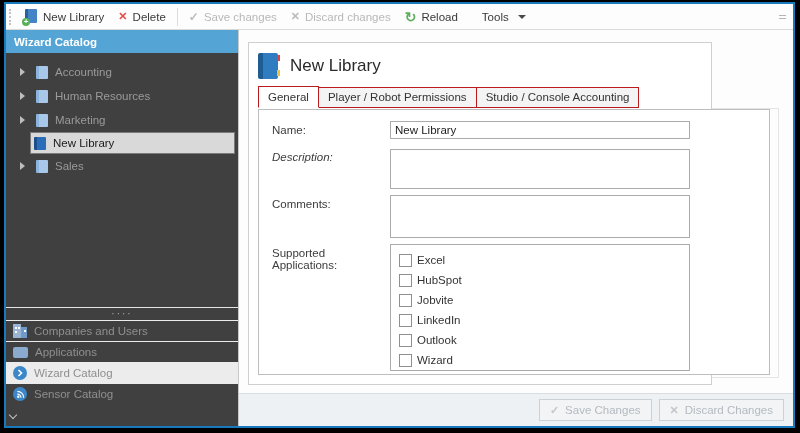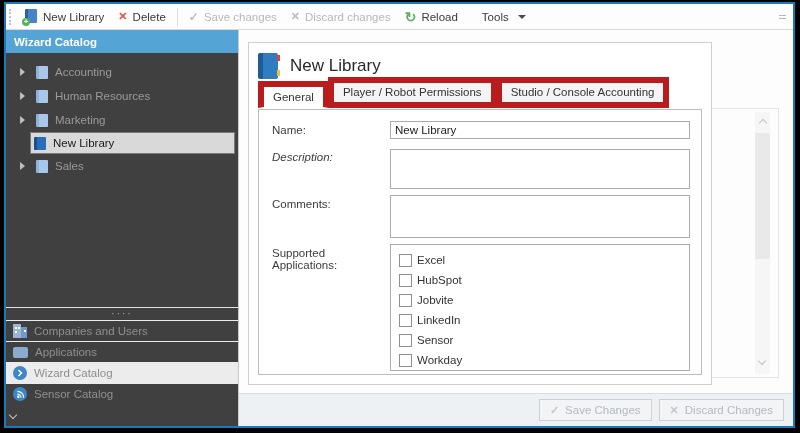--- a/index.html
+++ b/index.html
@@ -77,24 +77,24 @@
   .card { position: absolute; left: 9px; top: 12px; width: 464px; height: 343px; background: #fff;
     border: 1px solid #cfcfcf; }
   .card-header { display: flex; align-items: center; gap: 10px; padding: 10px 0 8px 9px; }
   .book-icon { position: relative; width: 22px; height: 26px; }
   .book-icon .spine { position: absolute; left: 0; top: 0; width: 5px; height: 26px; background: #1f5c94; border-radius: 2px 0 0 2px; }
   .book-icon .body { position: absolute; left: 5px; top: 0; width: 15px; height: 26px; background: #2f7cc0; border-radius: 0 2px 2px 0; }
   .book-icon .tab-r { position: absolute; right: 0; top: 2px; width: 3px; height: 6px; background: #e04343; }
   .book-icon .tab-y { position: absolute; right: 0; bottom: 3px; width: 3px; height: 6px; background: #f0c040; }
   .card-title { font-size: 17px; color: #2a2a2a; }
   .tabs { display: flex; align-items: flex-end; padding-left: 9px; height: 21px; }
-  .tab { font-size: 11.5px; color: #333; padding: 3px 9px 4px; border: 6px solid #b91c1c;
+  .tab { font-size: 11.5px; color: #333; padding: 3px 9px 4px; border: 1px solid #b91c1c;
     background: #f4f4f4; margin-right: -1px; position: relative; white-space: nowrap; }
   .tab.active { background: #fff; border-bottom: 1px solid #fff; z-index: 2; padding-top: 4px; }
-  .tab-box { position: absolute; left: 9px; top: 66px; width: 444px; height: 266px;
+  .tab-box { position: absolute; left: 9px; top: 66px; width: 512px; height: 266px;
     border: 1px solid #bdbdbd; background: #fff; padding: 11px 0 0 13px; }
   .form-row { display: flex; margin-bottom: 0; }
   .form-label { width: 118px; font-size: 11.5px; color: #3c3c3c; padding-top: 3px; flex: 0 0 auto; }
   .input-text { width: 300px; height: 18px; border: 1px solid #ababab; font-size: 11.5px;
     font-family: "Liberation Sans", sans-serif; padding: 1px 4px; color: #222; }
   .textarea { width: 300px; border: 1px solid #ababab; resize: none; font-family: "Liberation Sans", sans-serif;
     font-size: 11.5px; }
   .ta-desc { height: 40px; margin-top: 10px; }
   .ta-comm { height: 43px; margin-top: 6px; }
   .listbox { width: 300px; height: 127px; border: 1px solid #ababab; margin-top: 6px; padding: 5px 0 0 8px; }
@@ -277,25 +277,25 @@
               <div class="chk-row">
                 <span class="chk"></span>
                 <span>Jobvite</span>
               </div>
               <div class="chk-row">
                 <span class="chk"></span>
                 <span>LinkedIn</span>
               </div>
               <div class="chk-row">
                 <span class="chk"></span>
-                <span>Sensor</span>
-              </div>
-              <div class="chk-row">
-                <span class="chk"></span>
-                <span>Workday</span>
+                <span>Outlook</span>
+              </div>
+              <div class="chk-row">
+                <span class="chk"></span>
+                <span>Wizard</span>
               </div>
             </div>
           </div>
         </div>
       </div>
 
       <div class="bottom-bar">
         <div class="bb-btn">
           <span class="bb-ico">✓</span>
           <span>Save Changes</span>

